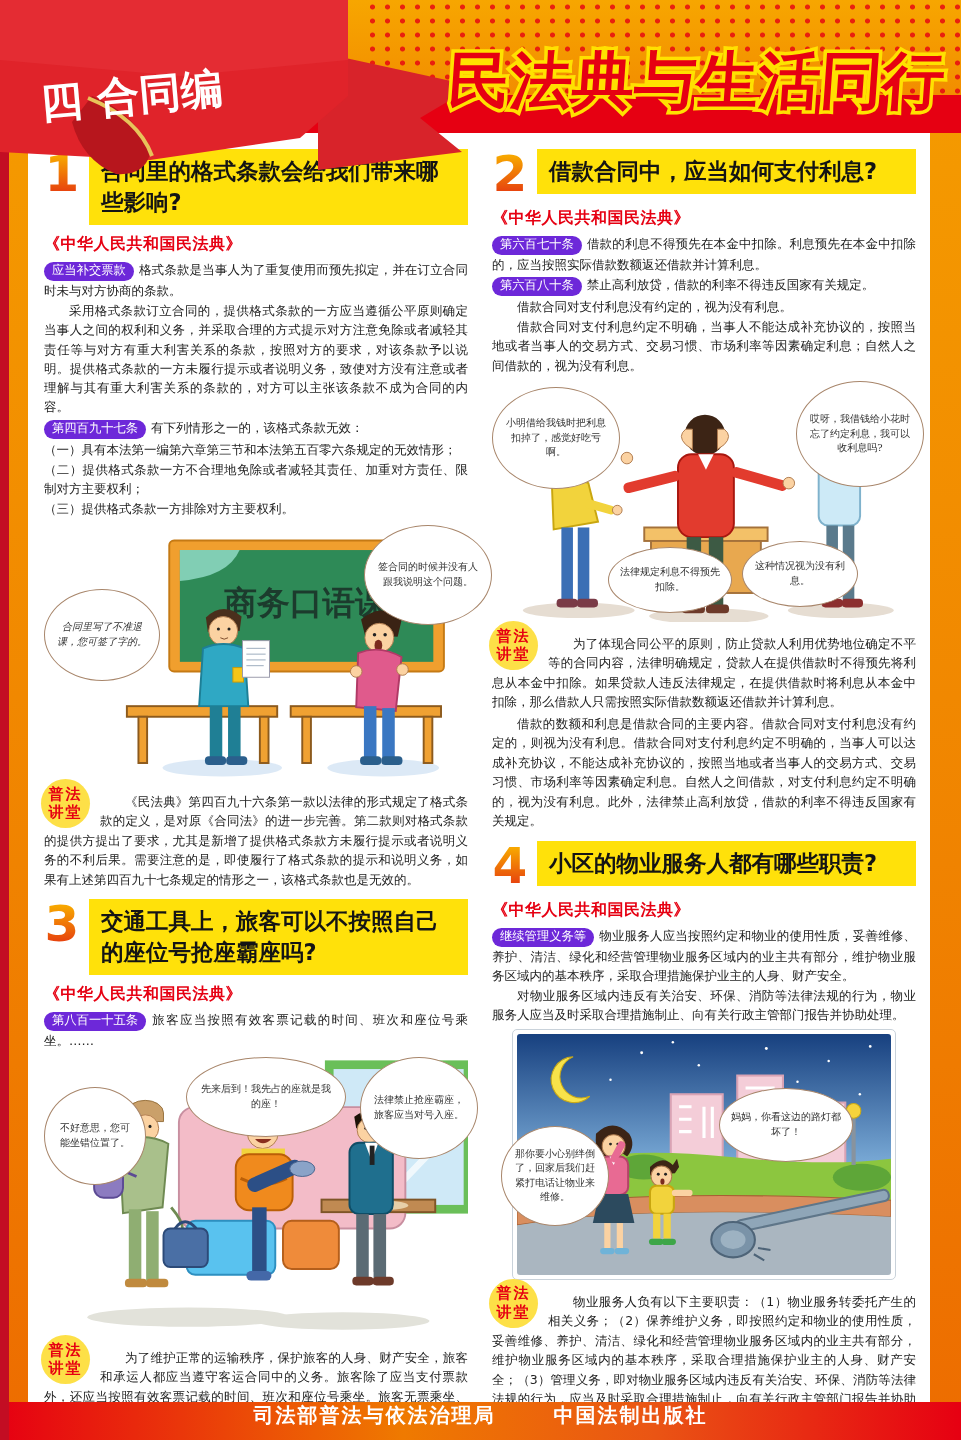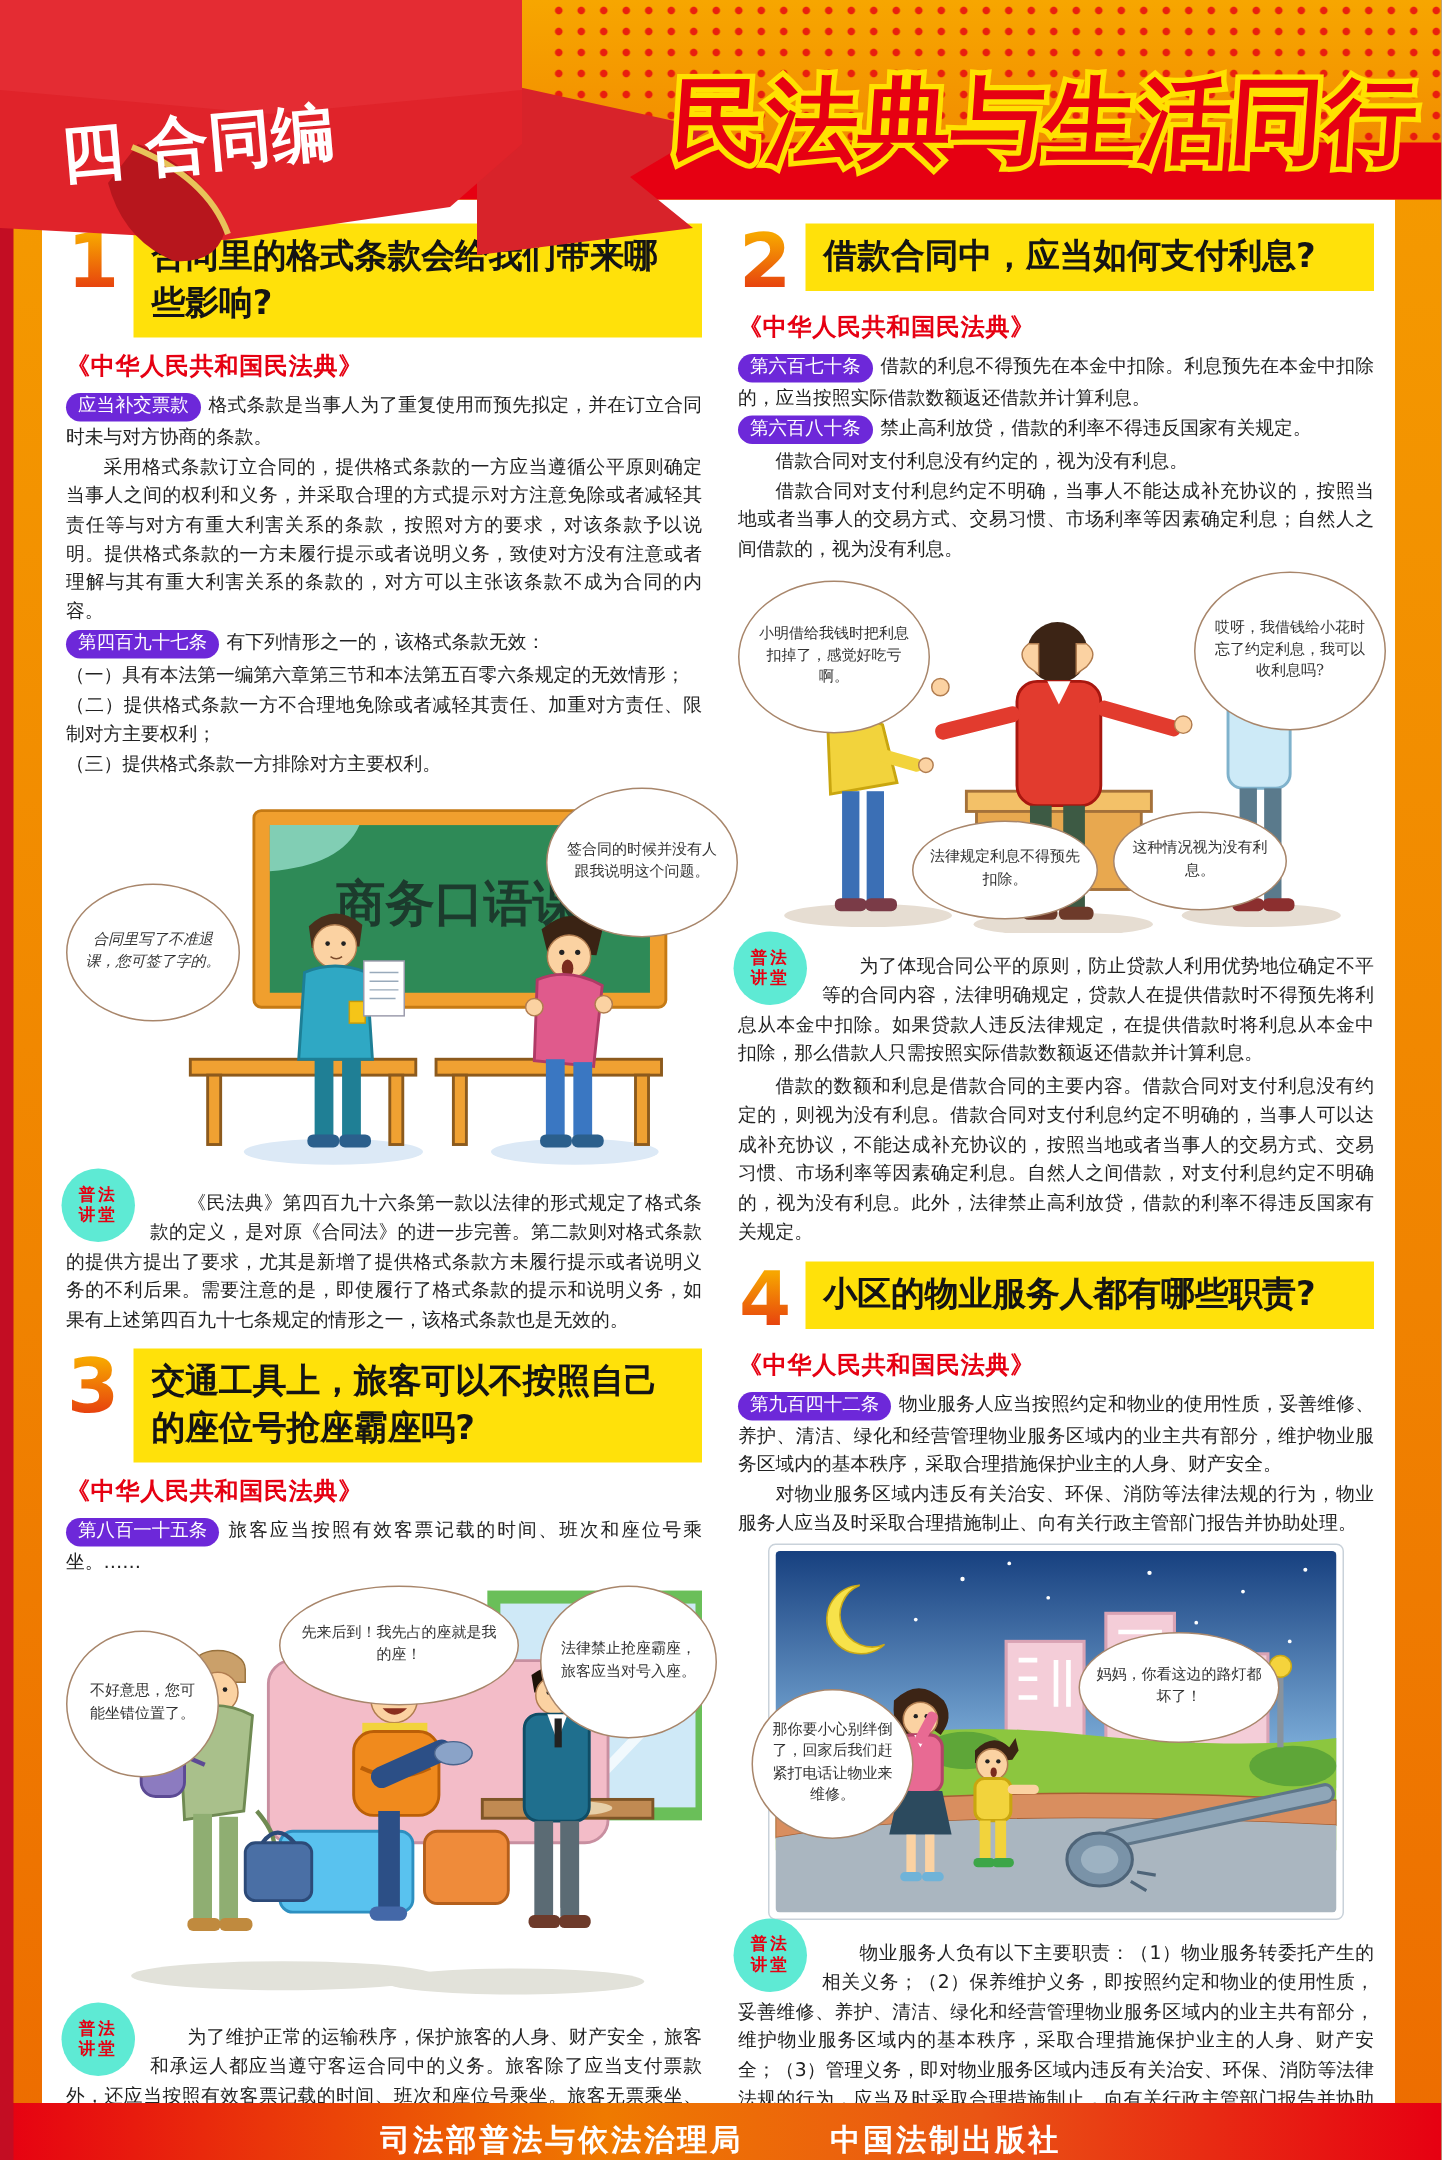--- a/index.html
+++ b/index.html
@@ -52,30 +52,30 @@
   .s3-b2{left:142px;top:0px;width:160px;height:80px;}
   .s3-b3{left:316px;top:0px;width:118px;height:102px;}
   
   .s4-b1{left:-12px;top:96px;width:108px;height:100px;}
   .s4-b2{left:206px;top:58px;width:134px;height:74px;}
   .photo-frame{margin:4px 20px 12px;border:1px solid #c9d2da;border-radius:5px;background:#fff;
     padding:4px;position:relative;}
   .photo-frame > svg{display:block;width:100%;height:auto;border-radius:3px;}
   
   .lecture{position:relative;margin:2px 0 10px;font-size:12.5px;line-height:1.56;color:#222;}
-  .lecture-badge{float:left;width:49px;height:49px;border-radius:50%;background:#5eead4;
-    color:#e60012;font-weight:bold;font-size:11px;line-height:1.25;letter-spacing:2px;
+  .lecture-badge{float:left;width:49px;height:49px;border-radius:50%;background:#fde047;
+    color:#e60012;font-weight:bold;font-size:15px;line-height:1.25;letter-spacing:2px;
     display:flex;flex-direction:column;align-items:center;justify-content:center;
     margin:-13px 10px 2px -3px;}
   .lecture p{margin:0;text-indent:2em;text-align:justify;}
   .lecture p + p{margin-top:2px;}
   
   .footer{position:absolute;left:0;right:0;bottom:0;height:38px;z-index:2;
     background:linear-gradient(90deg,#e60012 0%,#ef7a00 42%,#ea5514 68%,#e60012 100%);
-    display:flex;align-items:flex-end;justify-content:center;gap:58px;
+    display:flex;align-items:flex-start;justify-content:center;gap:58px;
     color:#fff;font-weight:bold;font-size:20px;letter-spacing:2px;}
 </style>
 </head>
 <body>
 
 <div class="poster">
 
   <div class="header">
     <div class="dots"></div>
     <div class="band"></div>
@@ -340,21 +340,21 @@
           <p>借款的数额和利息是借款合同的主要内容。借款合同对支付利息没有约定的，则视为没有利息。借款合同对支付利息约定不明确的，当事人可以达成补充协议，不能达成补充协议的，按照当地或者当事人的交易方式、交易习惯、市场利率等因素确定利息。自然人之间借款，对支付利息约定不明确的，视为没有利息。此外，法律禁止高利放贷，借款的利率不得违反国家有关规定。</p>
         </div>
       </section>
 
       <section>
         <div class="sec-head">
           <div class="sec-num">4</div>
           <h2 class="sec-title">小区的物业服务人都有哪些职责?</h2>
         </div>
         <div class="law-source">《中华人民共和国民法典》</div>
-        <p class="law-p"><span class="badge">第九百四十二条</span><span>物业服务人应当按照约定和物业的使用性质，妥善维修、养护、清洁、绿化和经营管理物业服务区域内的业主共有部分，维护物业服务区域内的基本秩序，采取合理措施保护业主的人身、财产安全。</span></p>
+        <p class="law-p"><span class="badge">继续管理义务等</span><span>物业服务人应当按照约定和物业的使用性质，妥善维修、养护、清洁、绿化和经营管理物业服务区域内的业主共有部分，维护物业服务区域内的基本秩序，采取合理措施保护业主的人身、财产安全。</span></p>
         <p class="law-p indent">对物业服务区域内违反有关治安、环保、消防等法律法规的行为，物业服务人应当及时采取合理措施制止、向有关行政主管部门报告并协助处理。</p>
 
         <div class="photo-frame cartoon">
           <svg viewBox="0 0 360 232">
             <defs>
               <linearGradient id="sky4" x1="0" y1="0" x2="0" y2="1">
                 <stop offset="0" stop-color="#17407f"></stop>
                   <stop offset="1" stop-color="#8fc1e9"></stop>
               </linearGradient>
             </defs>

